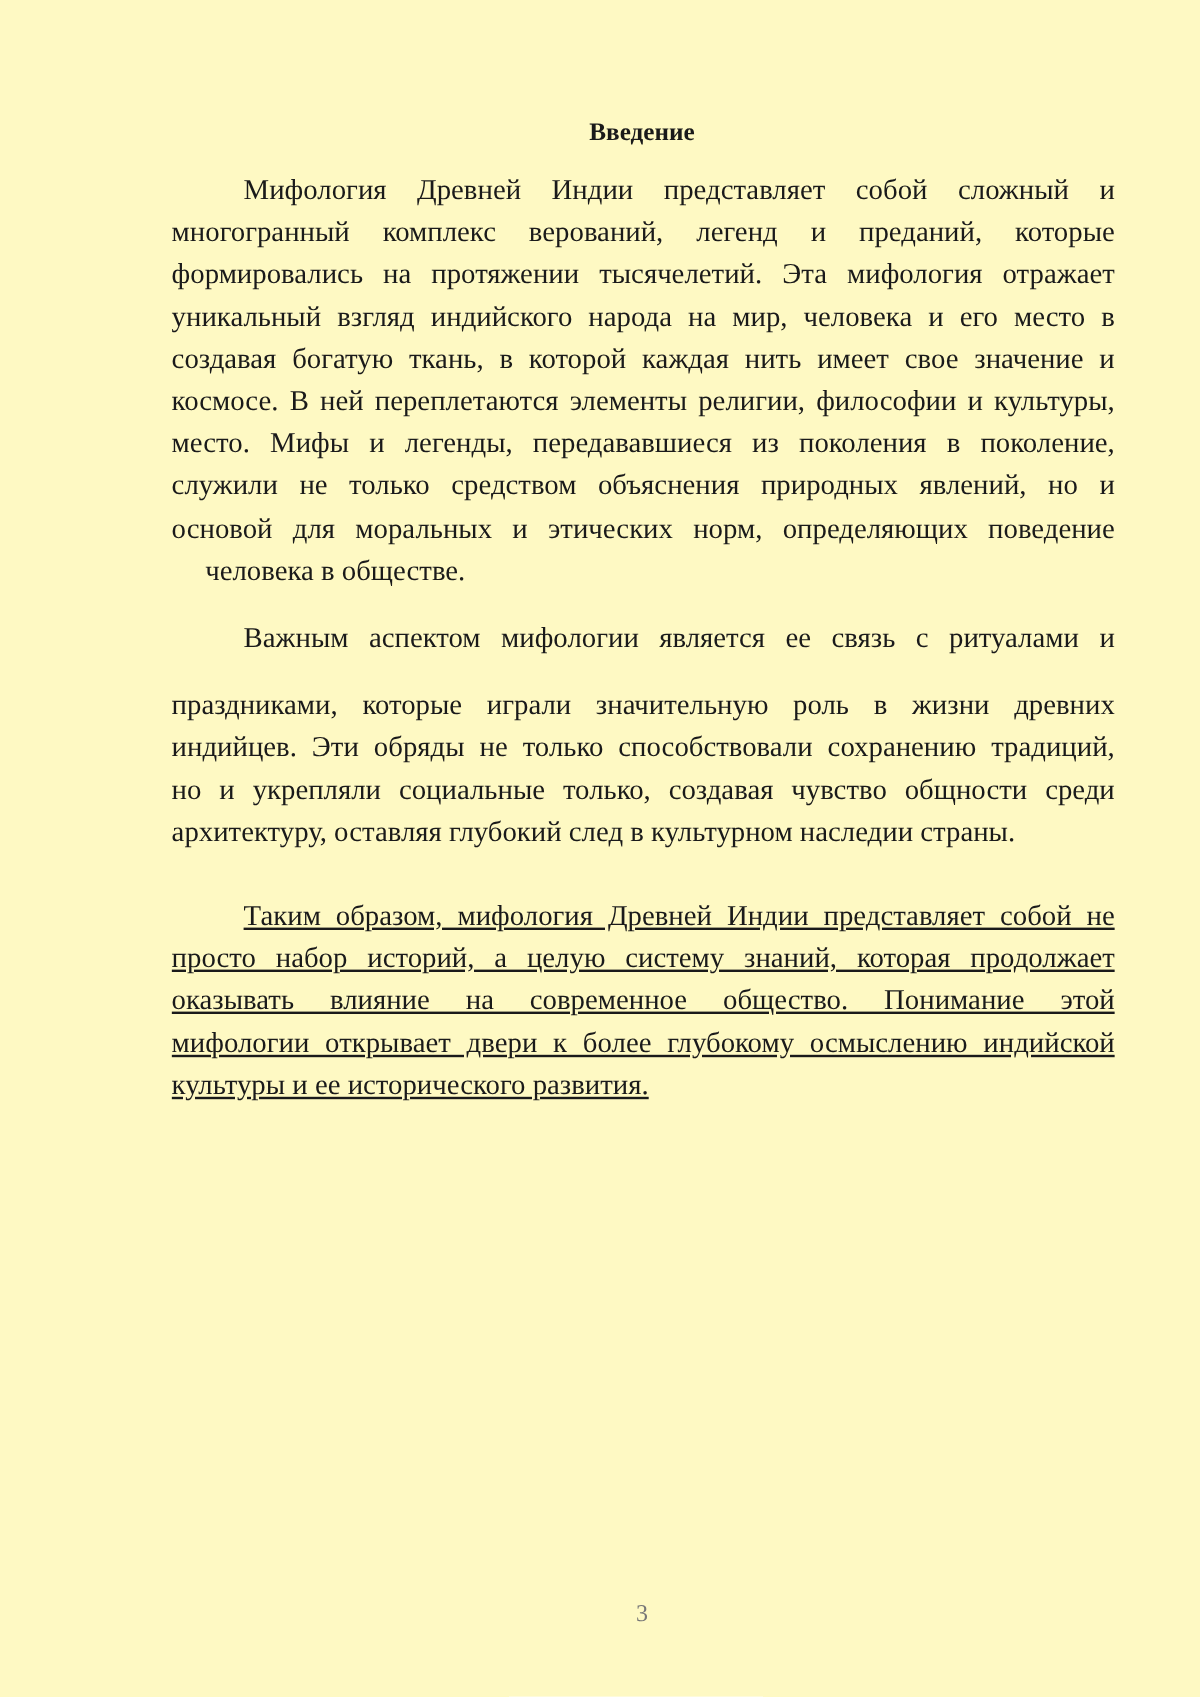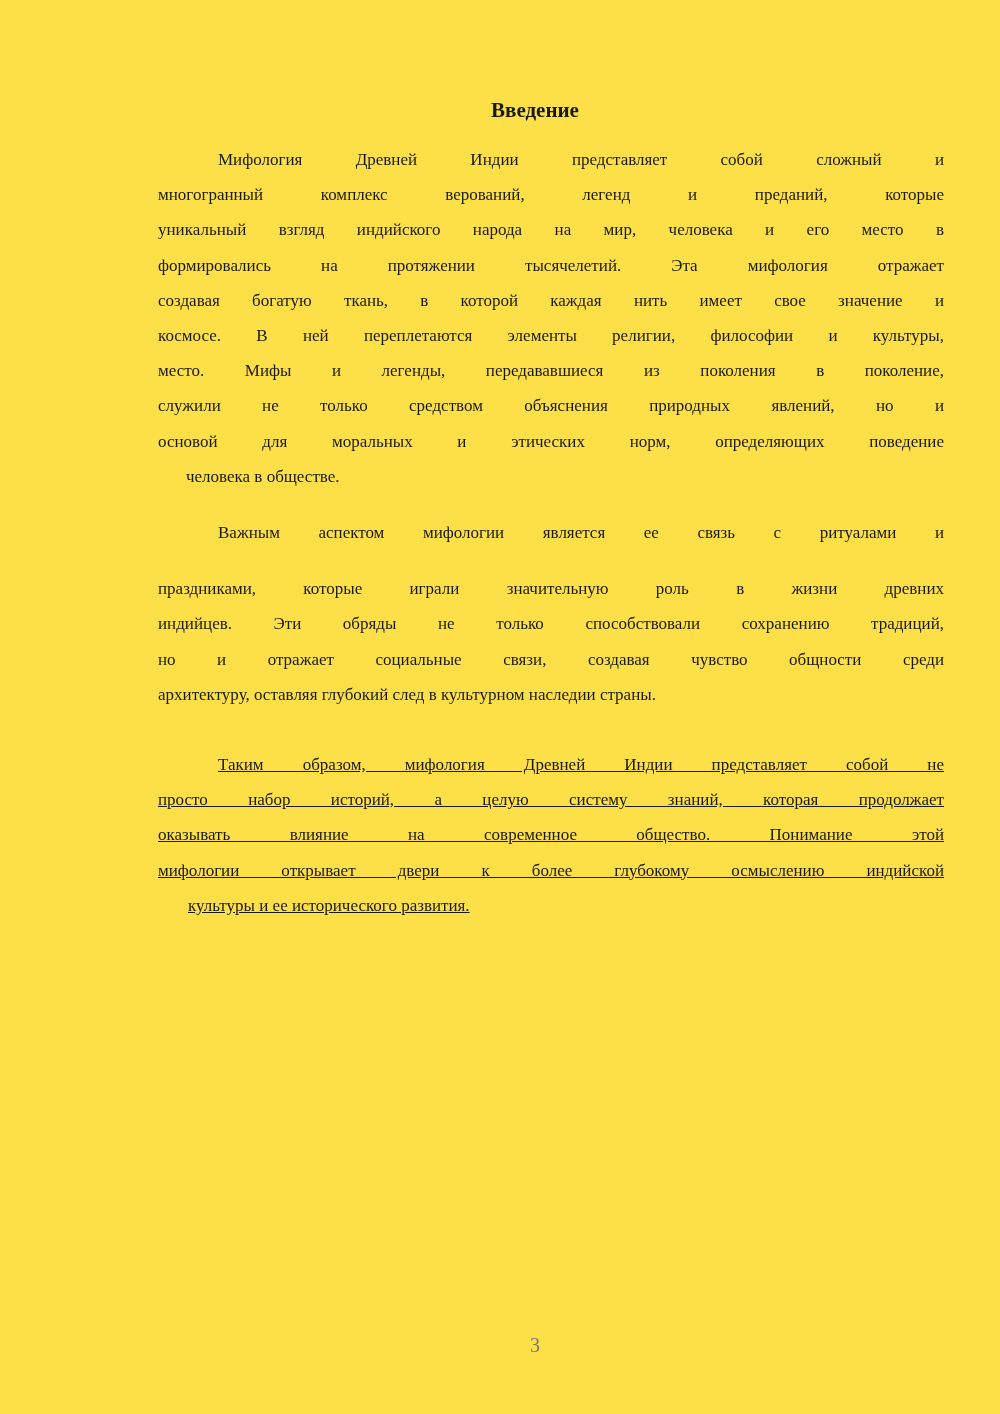--- a/index.html
+++ b/index.html
@@ -1,29 +1,29 @@
 <!DOCTYPE html>
 <html><head>
   <meta charset="utf-8">
   <style>
     html, body { margin: 0; padding: 0; background: #ffffff; }
     body { width: 1000px; height: 1414px; position: relative; overflow: hidden; }
     .page {
       position: absolute; left: 0; top: 0; width: 1000px; height: 1414px;
-      background: #fde047;
+      background: #fef9c3;
       font-family: "Liberation Serif", "DejaVu Serif", serif;
       color: #1a1a1a;
     }
     .title {
       position: absolute; left: 0; width: 1070px; top: 96px;
       text-align: center; font-weight: bold; font-size: 21px; line-height: 28px;
     }
     .para {
-      position: absolute; left: 158px; width: 786px;
-      font-size: 17px;
+      position: absolute; left: 143px; width: 786px;
+      font-size: 24px;
     }
     .line {
       display: block; height: 35.2px; line-height: 35.2px;
       text-align: justify; text-align-last: justify; white-space: nowrap;
     }
     .line.last { text-align-last: left; }
     .line.indent { padding-left: 60px; }
     .pagenum {
       position: absolute; left: 0; width: 1070px; top: 1334px;
       text-align: center; font-size: 20px; color: #777777;
@@ -31,40 +31,40 @@
   </style>
 </head>
 <body>
 
 <div class="page">
   <div class="title">Введение</div>
 
   <div class="para" style="top:142px;">
     <span class="line indent" style="white-space: normal; overflow: hidden;">Мифология Древней Индии представляет собой сложный и</span>
     <span class="line" style="white-space: normal; overflow: hidden;">многогранный комплекс верований, легенд и преданий, которые</span>
+    <span class="line" style="white-space: normal; overflow: hidden;">формировались на протяжении тысячелетий. Эта мифология отражает</span>
     <span class="line" style="white-space: normal; overflow: hidden;">уникальный взгляд индийского народа на мир, человека и его место в</span>
-    <span class="line" style="white-space: normal; overflow: hidden;">формировались на протяжении тысячелетий. Эта мифология отражает</span>
     <span class="line" style="white-space: normal; overflow: hidden;">создавая богатую ткань, в которой каждая нить имеет свое значение и</span>
     <span class="line" style="white-space: normal; overflow: hidden;">космосе. В ней переплетаются элементы религии, философии и культуры,</span>
     <span class="line" style="white-space: normal; overflow: hidden;">место. Мифы и легенды, передававшиеся из поколения в поколение,</span>
     <span class="line" style="white-space: normal; overflow: hidden;">служили не только средством объяснения природных явлений, но и</span>
     <span class="line" style="white-space: normal; overflow: hidden;">основой для моральных и этических норм, определяющих поведение</span>
     <span class="line last" style="white-space: normal; overflow: hidden; margin-left: 28px;">человека в обществе.</span>
   </div>
 
   <div class="para" style="top:515px;">
     <span class="line indent" style="white-space: normal; overflow: hidden;">Важным аспектом мифологии является ее связь с ритуалами и</span>
     <span class="line" style="white-space: normal; overflow: hidden; margin-top: 21px;">праздниками, которые играли значительную роль в жизни древних</span>
     <span class="line" style="white-space: normal; overflow: hidden;">индийцев. Эти обряды не только способствовали сохранению традиций,</span>
-    <span class="line" style="white-space: normal; overflow: hidden;">но и отражает социальные связи, создавая чувство общности среди</span>
+    <span class="line" style="white-space: normal; overflow: hidden;">но и укрепляли социальные только, создавая чувство общности среди</span>
     <span class="line last" style="white-space: normal; overflow: hidden;">архитектуру, оставляя глубокий след в культурном наследии страны.</span>
   </div>
 
   <div class="para" style="top:747px;text-decoration:underline;">
     <span class="line indent" style="white-space: normal; overflow: hidden;">Таким образом, мифология Древней Индии представляет собой не</span>
     <span class="line" style="white-space: normal; overflow: hidden;">просто набор историй, а целую систему знаний, которая продолжает</span>
     <span class="line" style="white-space: normal; overflow: hidden;">оказывать влияние на современное общество. Понимание этой</span>
     <span class="line" style="white-space: normal; overflow: hidden;">мифологии открывает двери к более глубокому осмыслению индийской</span>
-    <span class="line last" style="white-space: normal; overflow: hidden; margin-left: 30px;">культуры и ее исторического развития.</span>
+    <span class="line last" style="white-space: normal; overflow: hidden;">культуры и ее исторического развития.</span>
   </div>
 
   <div class="pagenum">3</div>
 </div>
 
 </body></html>

